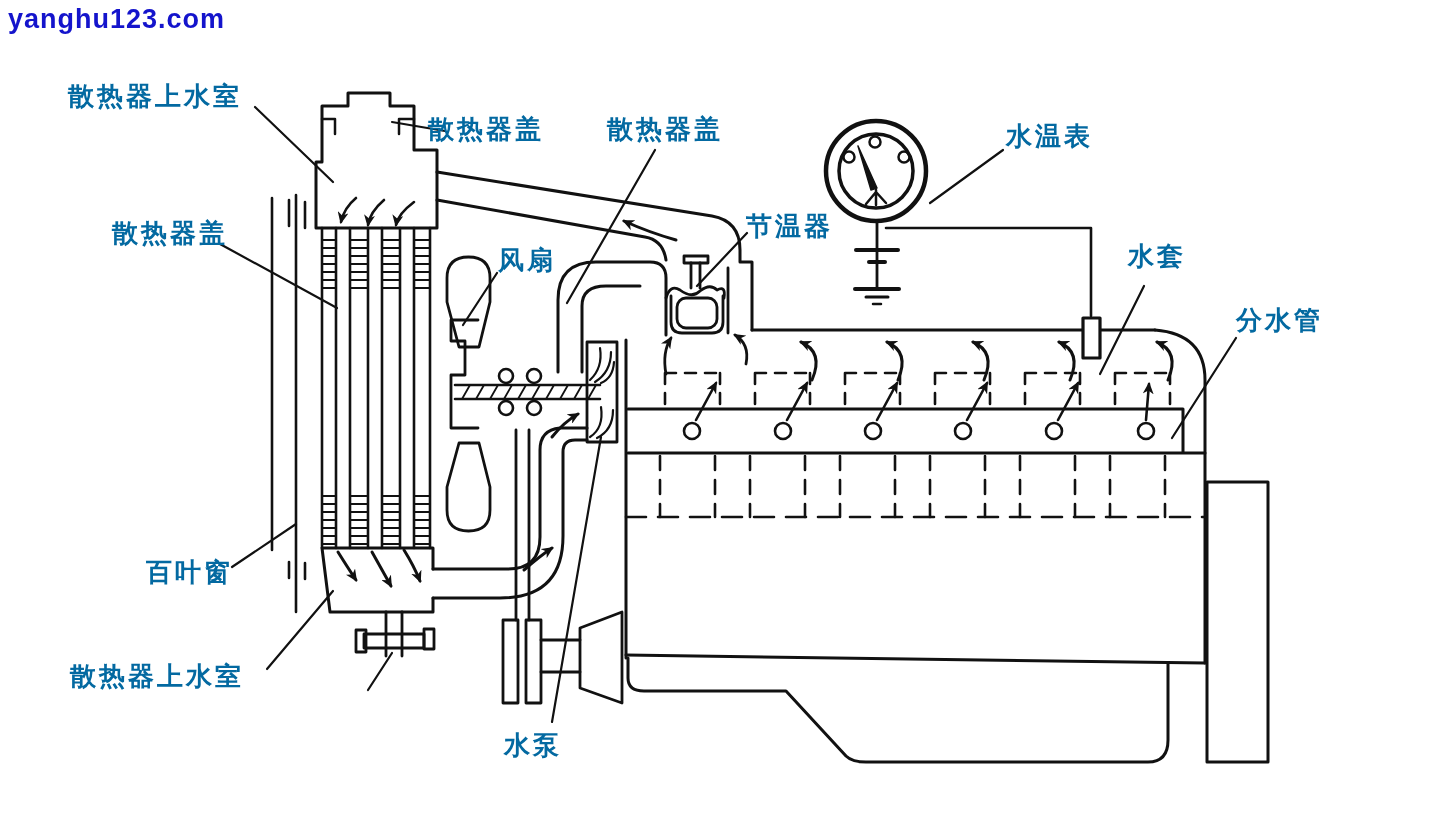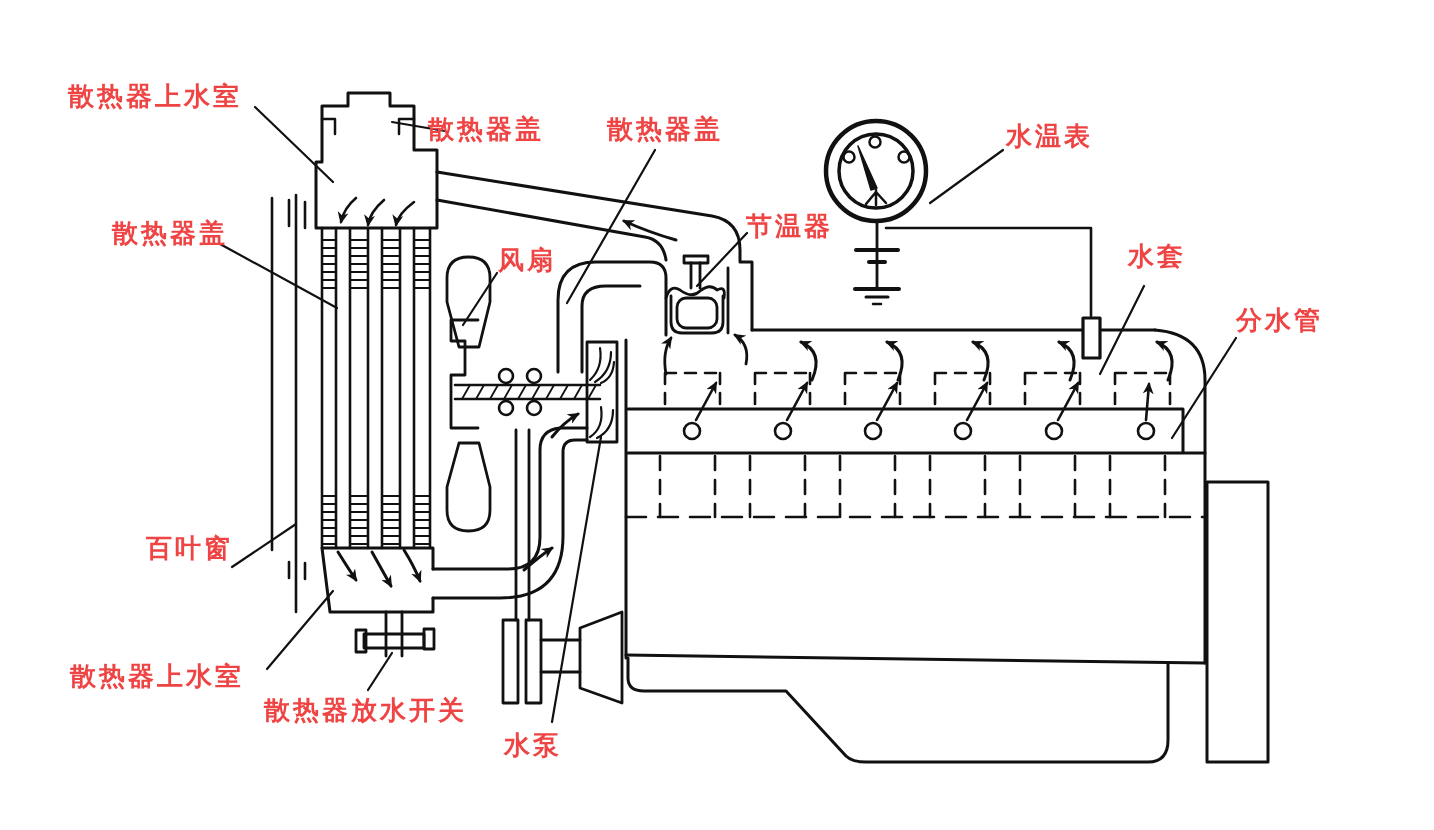--- a/index.html
+++ b/index.html
@@ -1,19 +1,19 @@
 <!DOCTYPE html>
 <html><head>
 <meta charset="utf-8">
 <style>
   html,body{margin:0;padding:0;background:#ffffff;}
   #stage{position:relative;width:1434px;height:830px;background:#ffffff;overflow:hidden;
          font-family:"Liberation Serif","DejaVu Serif",serif;}
   #diagram-svg{position:absolute;left:0;top:0;}
-  .lbl{position:absolute;color:#ef4444;font-size:26px;font-weight:600;letter-spacing:3px;
+  .lbl{position:absolute;color:#0369a1;font-size:26px;font-weight:600;letter-spacing:3px;
        white-space:nowrap;line-height:1;user-select:none;}
   .watermark{position:absolute;left:8px;top:6px;color:#1414cc;
              font-family:"Liberation Sans","DejaVu Sans",sans-serif;
              font-size:27px;font-weight:bold;letter-spacing:1px;text-decoration:none;line-height:1;}
 </style>
 </head>
 <body>
 
 <div id="stage">
 
@@ -207,28 +207,28 @@
         <path d="M220,244 L337,308"></path>
         <path d="M497,273 L463,325"></path>
         <path d="M232,567 L296,524"></path>
         <path d="M267,669 L333,591"></path>
         <path d="M368,690 L392,653"></path>
         <path d="M552,722 L601,437"></path>
       </g>
     </g>
   </svg>
 
+  <a class="watermark" href="#">yanghu123.com</a>
 
   <div class="lbl" style="left:68px;top:84px">散热器上水室</div>
   <div class="lbl" style="left:428px;top:117px">散热器盖</div>
   <div class="lbl" style="left:607px;top:117px">散热器盖</div>
   <div class="lbl" style="left:1006px;top:124px">水温表</div>
   <div class="lbl" style="left:746px;top:214px">节温器</div>
   <div class="lbl" style="left:1128px;top:244px">水套</div>
   <div class="lbl" style="left:1236px;top:308px">分水管</div>
   <div class="lbl" style="left:112px;top:221px">散热器盖</div>
   <div class="lbl" style="left:498px;top:248px">风扇</div>
-  <div class="lbl" style="left:146px;top:536px">百叶窗</div>
+  <div class="lbl" style="left:146px;top:560px">百叶窗</div>
   <div class="lbl" style="left:70px;top:664px">散热器上水室</div>
-  <div class="lbl" style="left:264px;top:698px">散热器放水开关</div>
   <div class="lbl" style="left:504px;top:733px">水泵</div>
 
 </div>
 
 </body></html>

